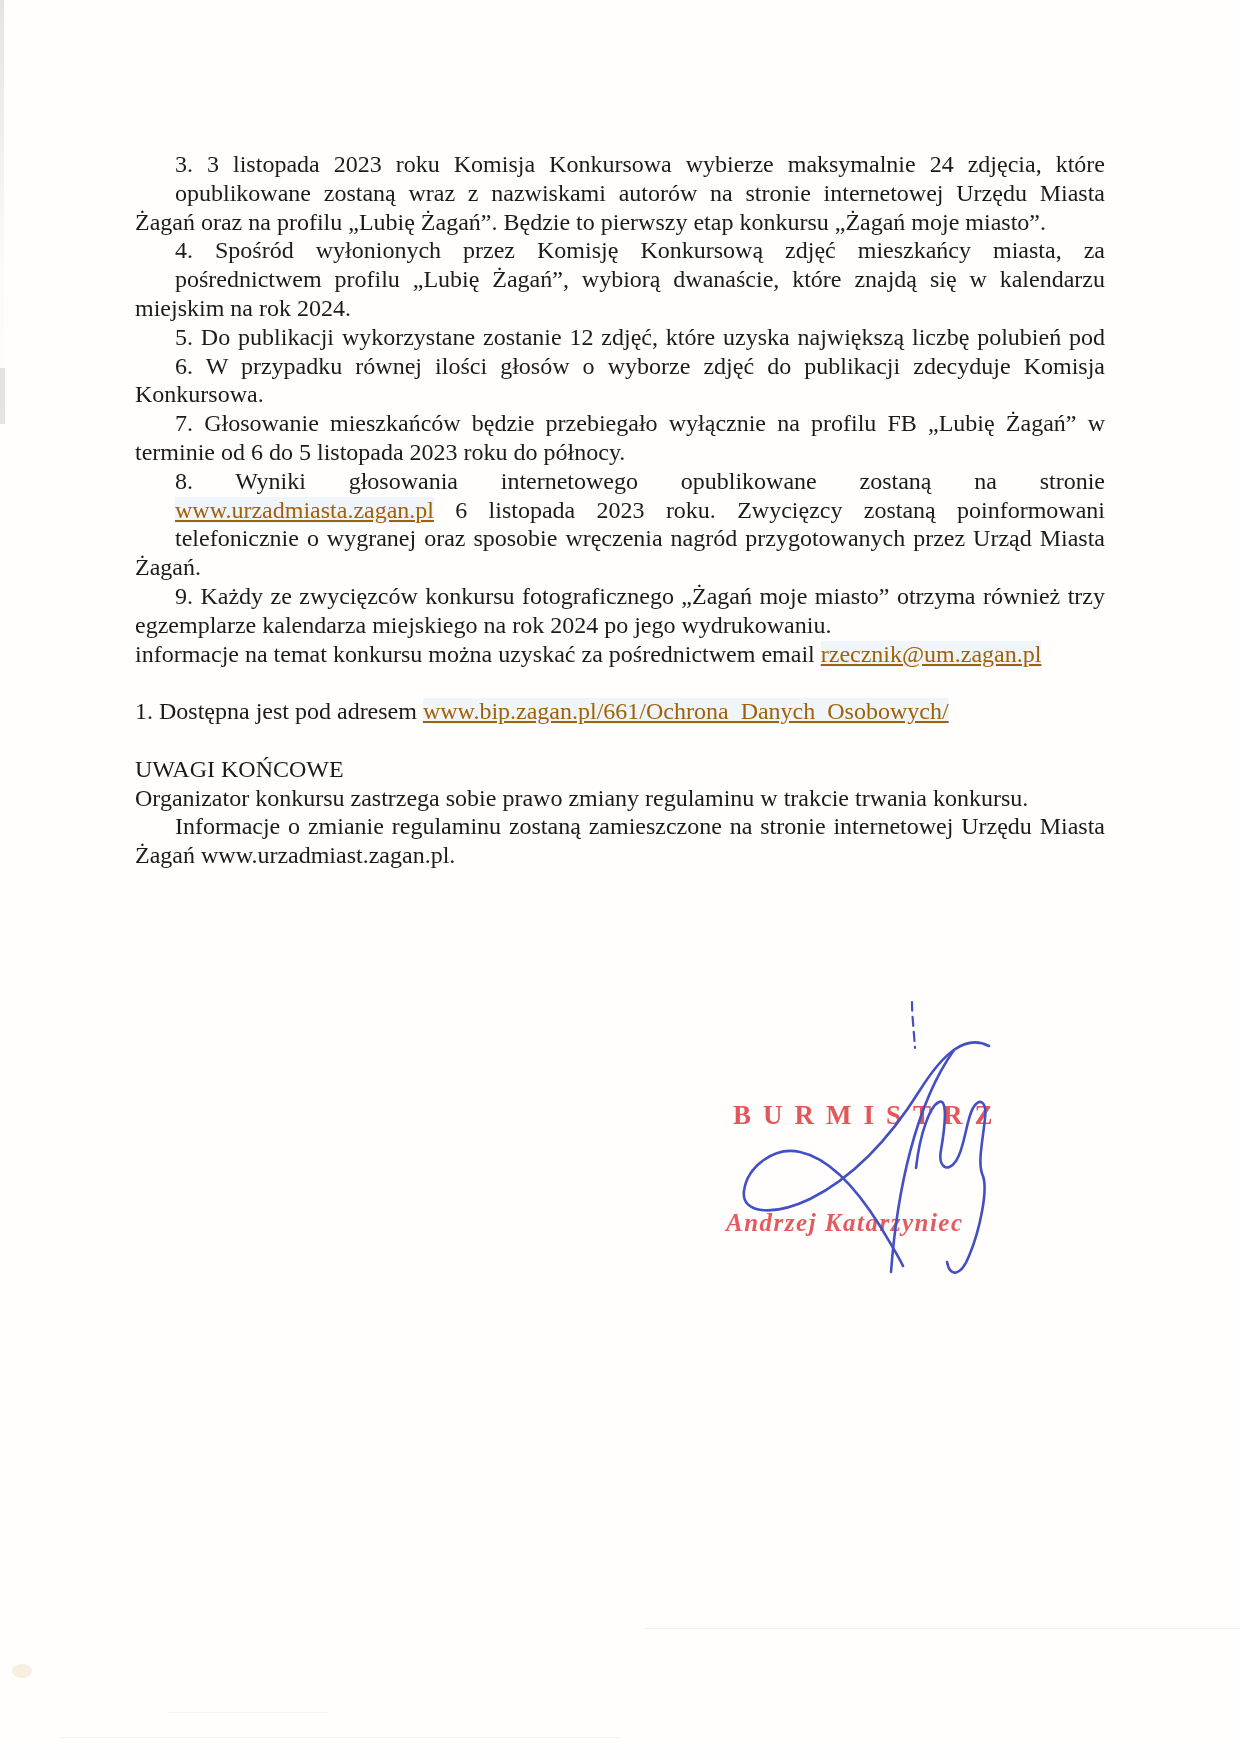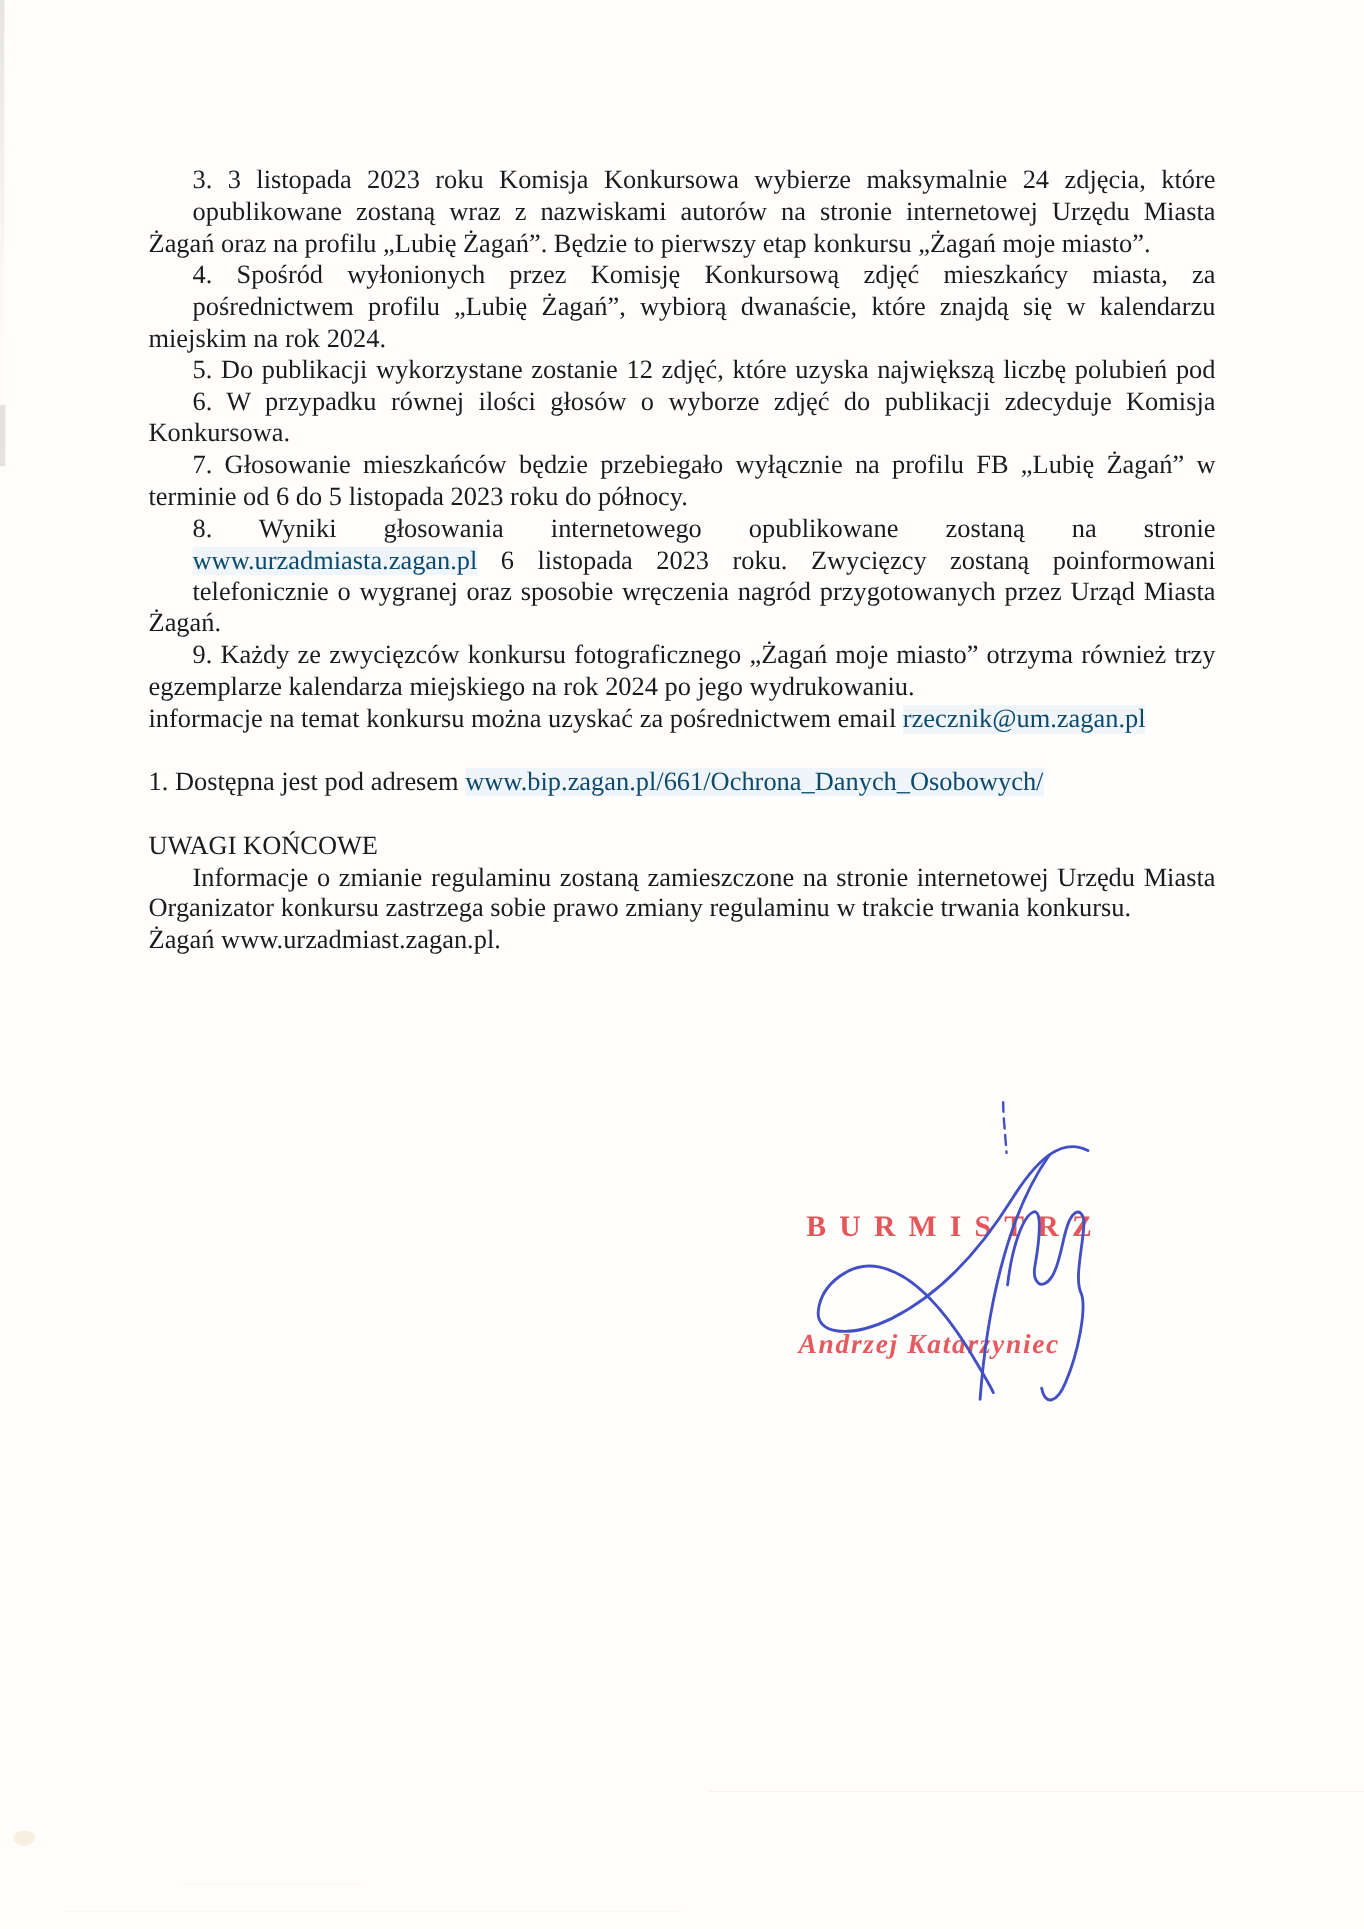--- a/index.html
+++ b/index.html
@@ -22,21 +22,21 @@
 
   .textblock{
     position:absolute;left:135px;top:150px;width:970px;
     color:#1b1b1b;font-size:24px;line-height:28.8px;
   }
   .ln{text-align:justify;}
   .ln.j{text-align-last:justify;margin-left:40px;}
   .ln.end,.ln.left{text-align-last:left;}
   .ln.blank{height:28.8px;}
   .lnk{
-    color:#0c4a6e;cursor:pointer;
+    color:#a16207;text-decoration:underline;cursor:pointer;
     background:rgba(203,224,241,0.30);
   }
 
   .stamp-title{
     position:absolute;left:733px;top:1100px;
     color:#e4494e;font-weight:bold;font-size:27px;letter-spacing:12px;
     opacity:0.93;white-space:nowrap;
   }
   .stamp-name{
     position:absolute;left:726px;top:1181px;
@@ -72,22 +72,22 @@
     <div class="ln j"><a class="lnk">www.urzadmiasta.zagan.pl</a><span> 6 listopada 2023 roku. Zwycięzcy zostaną poinformowani</span></div>
     <div class="ln j"><span>telefonicznie o wygranej oraz sposobie wręczenia nagród przygotowanych przez Urząd Miasta</span></div>
     <div class="ln end"><span>Żagań.</span></div>
     <div class="ln j"><span>9. Każdy ze zwycięzców konkursu fotograficznego „Żagań moje miasto” otrzyma również trzy</span></div>
     <div class="ln end"><span>egzemplarze kalendarza miejskiego na rok 2024 po jego wydrukowaniu.</span></div>
     <div class="ln end"><span>informacje na temat konkursu można uzyskać za pośrednictwem email </span><a class="lnk">rzecznik@um.zagan.pl</a></div>
     <div class="ln blank"></div>
     <div class="ln left"><span>1. Dostępna jest pod adresem </span><a class="lnk">www.bip.zagan.pl/661/Ochrona_Danych_Osobowych/</a></div>
     <div class="ln blank"></div>
     <div class="ln left"><span>UWAGI KOŃCOWE</span></div>
+    <div class="ln left"><span>Organizator konkursu zastrzega sobie prawo zmiany regulaminu w trakcie trwania konkursu.</span></div>
     <div class="ln j"><span>Informacje o zmianie regulaminu zostaną zamieszczone na stronie internetowej Urzędu Miasta</span></div>
-    <div class="ln left"><span>Organizator konkursu zastrzega sobie prawo zmiany regulaminu w trakcie trwania konkursu.</span></div>
     <div class="ln end"><span>Żagań www.urzadmiast.zagan.pl.</span></div>
   </div>
 
   <div class="stamp-title">BURMISTRZ</div>
   <div class="stamp-name">Andrzej Katarzyniec</div>
 
   <svg class="signature-svg" viewBox="640 980 380 310" xmlns="http://www.w3.org/2000/svg">
     <g fill="none" stroke="#4250c4" stroke-width="2.6" stroke-linecap="round">
       <path d="M912,1002 C912,1016 914,1032 915,1048" stroke-dasharray="9 6" stroke-width="2.2"></path>
       <path d="M989,1046 C966,1034 944,1052 920,1090 C892,1135 856,1176 810,1199 C772,1217 741,1213 744,1191 C747,1167 774,1146 800,1152 C833,1159 860,1194 880,1226 C892,1246 899,1257 903,1266"></path>

